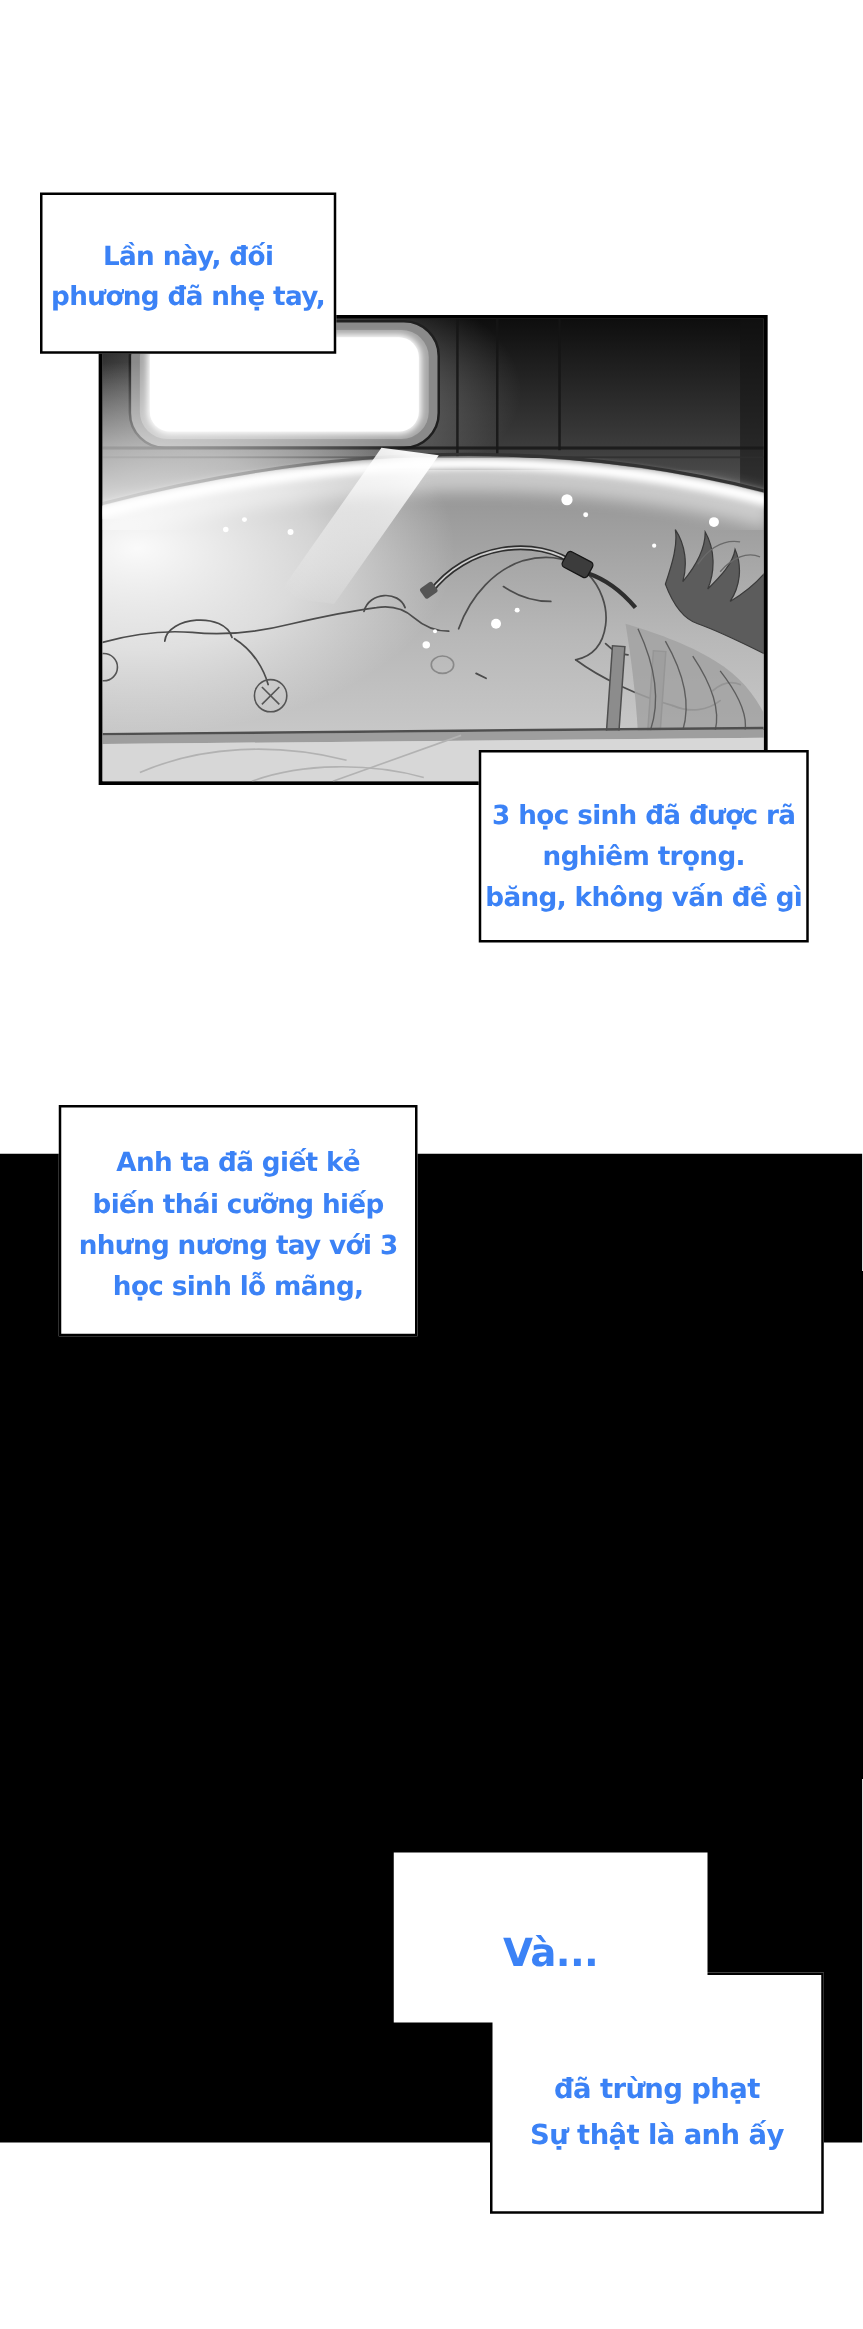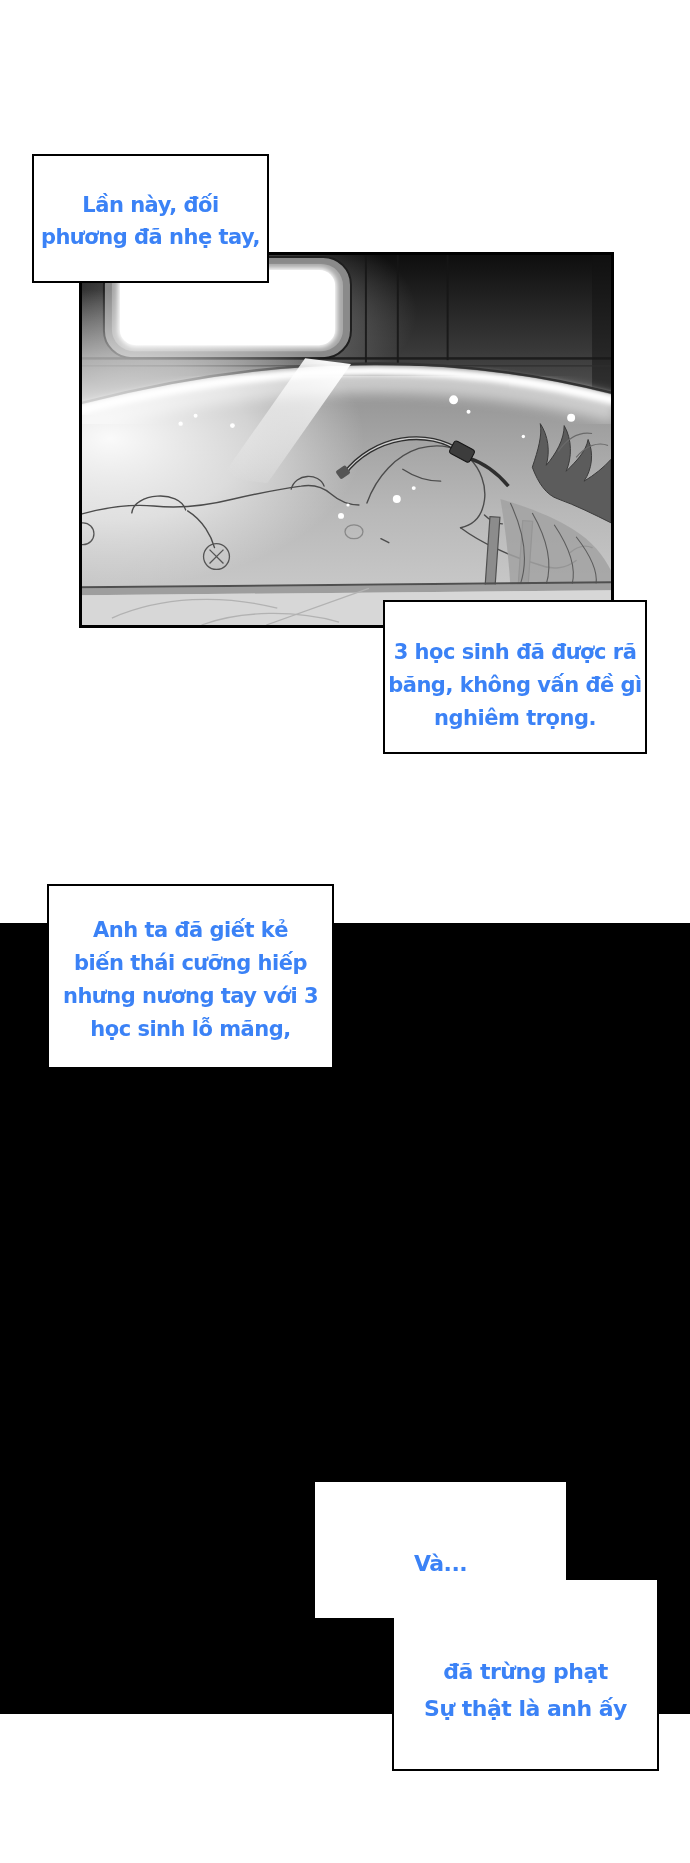--- a/index.html
+++ b/index.html
@@ -26,21 +26,21 @@
     text-align:center;color:#3b82f6;font-weight:bold;letter-spacing:-0.5px;
   }
   .caption .line{display:block;white-space:nowrap;}
   .cap-1{left:32px;top:154px;width:237px;height:129px;z-index:3;
          font-size:21px;line-height:32px;padding-top:5px;}
   .cap-2{left:383px;top:600px;width:264px;height:154px;z-index:3;
          font-size:21px;line-height:33px;padding-top:16px;justify-content:center;}
   .cap-3{left:47px;top:884px;width:287px;height:185px;z-index:3;
          font-size:21px;line-height:33px;padding-top:7px;}
   .cap-4{left:315px;top:1482px;width:251px;height:136px;z-index:4;
-         font-size:22px;line-height:35px;padding-top:27px;border:none;}
+         font-size:31px;line-height:35px;padding-top:27px;border:none;}
   .cap-5{left:392px;top:1578px;width:267px;height:193px;z-index:3;
          font-size:22px;line-height:37px;padding-top:30px;}
 </style>
 </head>
 <body>
 
 <div id="page">
 
   <div class="black-region"></div>
 
@@ -189,22 +189,22 @@
     </svg>
   </div>
 
   <div class="caption cap-1">
     <span class="line">Lần này, đối</span>
     <span class="line">phương đã nhẹ tay,</span>
   </div>
 
   <div class="caption cap-2">
     <span class="line">3 học sinh đã được rã</span>
+    <span class="line">nghiêm trọng.</span>
     <span class="line">băng, không vấn đề gì</span>
-    <span class="line">nghiêm trọng.</span>
   </div>
 
   <div class="caption cap-3">
     <span class="line">Anh ta đã giết kẻ</span>
     <span class="line">biến thái cưỡng hiếp</span>
     <span class="line">nhưng nương tay với 3</span>
     <span class="line">học sinh lỗ mãng,</span>
   </div>
 
   <div class="caption cap-4">

